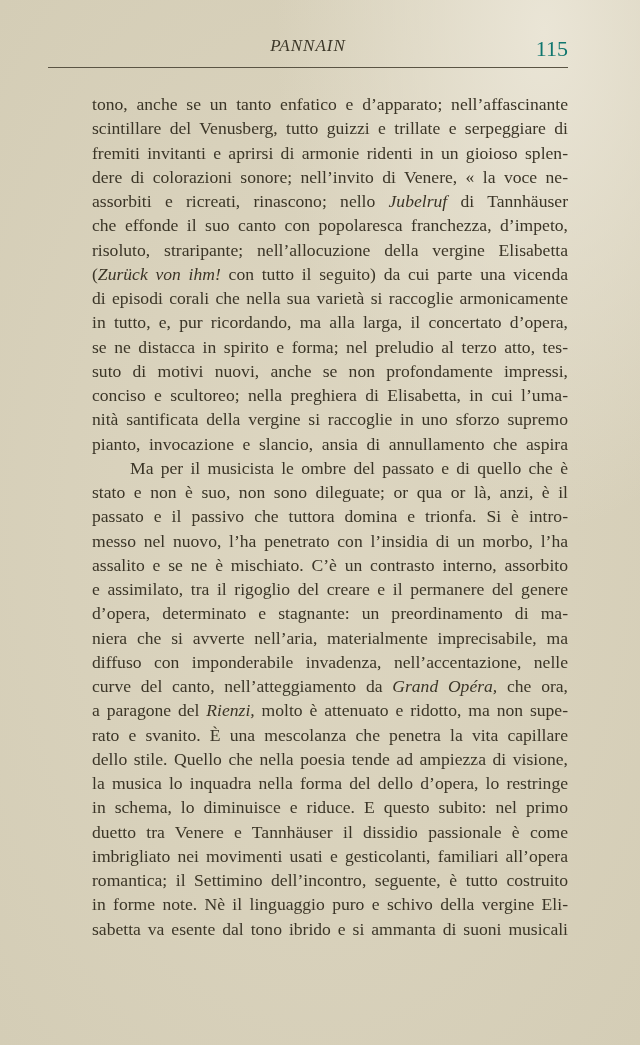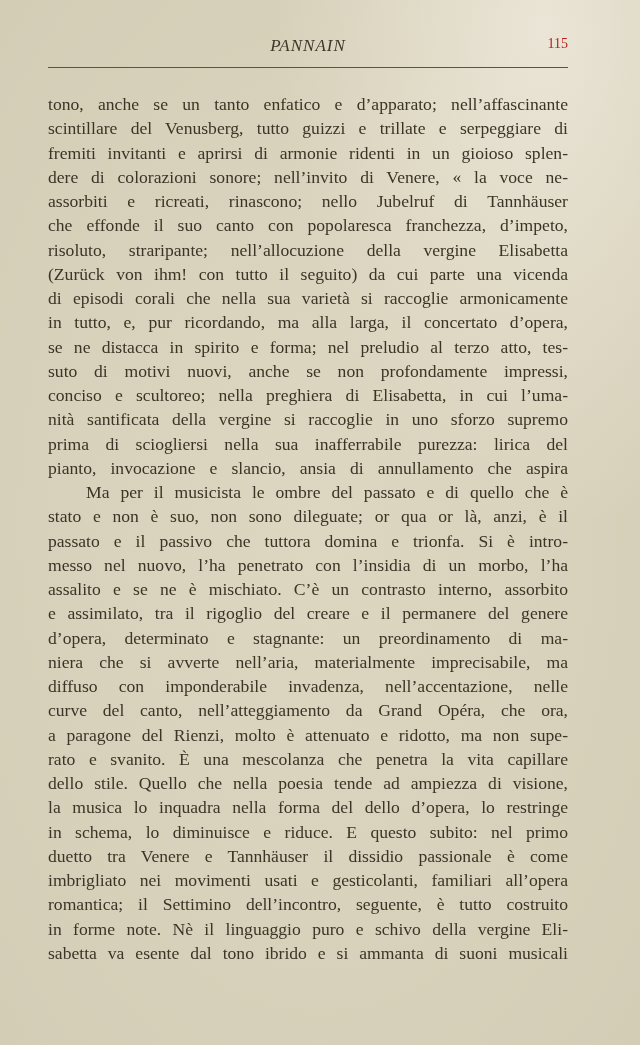--- a/index.html
+++ b/index.html
@@ -15,37 +15,37 @@
   }
   .page { position: absolute; left: 0; top: 0; width: 640px; height: 882px; }
   .running-head {
     position: absolute; left: 48px; top: 34px; width: 520px; height: 28px;
   }
   .running-title {
     position: absolute; left: 0; width: 520px; top: 2px; text-align: center;
     font-style: italic; font-size: 17px; letter-spacing: 1px; color: #3d3829;
   }
   .page-number {
-    position: absolute; right: 0; top: 2px; font-size: 14px; color: #b91c1c; text-align: right;
+    position: absolute; right: 0; top: 2px; font-size: 22px; color: #0f766e; text-align: right;
   }
   .head-rule {
     position: absolute; left: 40px; top: 67px; width: 425px; height: 0;
     border-top: 1px solid #5a5444;
   }
   .body-text {
     position: absolute; left: 48px; top: 92px; width: 520px;
     font-size: 17.6px; line-height: 24.25px; color: #3b3527;
   }
   .line {
     display: block; white-space: nowrap; text-align: justify;
-    text-align-last: justify; height: 24.25px;
+    text-align-last: justify; height: 24.25px; margin-left: 44px;
   }
   .line.last { text-align-last: left; }
   .line.indent { padding-left: 38px; }
-  .it { }
+  .it { font-style: italic; }
 </style>
 </head>
 <body>
 
 <div class="page">
   <div class="running-head">
     <span class="running-title">PANNAIN</span>
     <span class="page-number">115</span>
   </div>
   <div class="head-rule" style="width:520px;left:48px;"></div>
@@ -60,21 +60,20 @@
       <span class="line"><span>assorbiti e ricreati, rinascono; nello </span><span class="it">Jubelruf</span><span> di Tannhäuser</span></span>
       <span class="line">che effonde il suo canto con popolaresca franchezza, d’impeto,</span>
       <span class="line">risoluto, straripante; nell’allocuzione della vergine Elisabetta</span>
       <span class="line"><span>(</span><span class="it">Zurück von ihm!</span><span> con tutto il seguito) da cui parte una vicenda</span></span>
       <span class="line">di episodi corali che nella sua varietà si raccoglie armonicamente</span>
       <span class="line">in tutto, e, pur ricordando, ma alla larga, il concertato d’opera,</span>
       <span class="line">se ne distacca in spirito e forma; nel preludio al terzo atto, tes-</span>
       <span class="line">suto di motivi nuovi, anche se non profondamente impressi,</span>
       <span class="line">conciso e scultoreo; nella preghiera di Elisabetta, in cui l’uma-</span>
       <span class="line">nità santificata della vergine si raccoglie in uno sforzo supremo</span>
-      <span class="line">prima di sciogliersi nella sua inafferrabile purezza: lirica del</span>
       <span class="line">pianto, invocazione e slancio, ansia di annullamento che aspira</span>
     </div>
 
     <div>
       <span class="line indent">Ma per il musicista le ombre del passato e di quello che è</span>
       <span class="line">stato e non è suo, non sono dileguate; or qua or là, anzi, è il</span>
       <span class="line">passato e il passivo che tuttora domina e trionfa. Si è intro-</span>
       <span class="line">messo nel nuovo, l’ha penetrato con l’insidia di un morbo, l’ha</span>
       <span class="line">assalito e se ne è mischiato. C’è un contrasto interno, assorbito</span>
       <span class="line">e assimilato, tra il rigoglio del creare e il permanere del genere</span>

